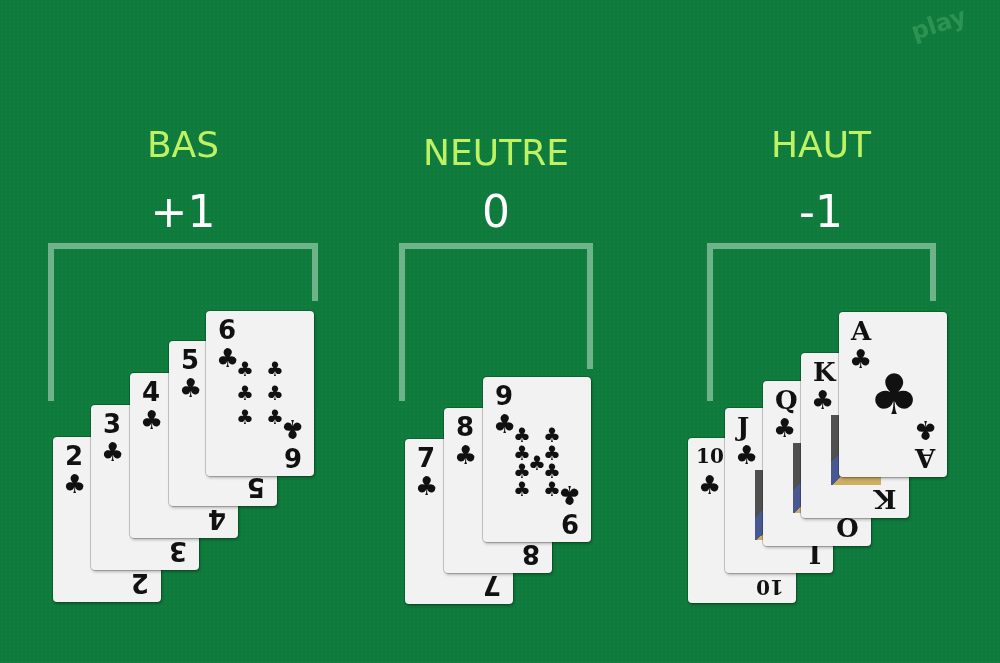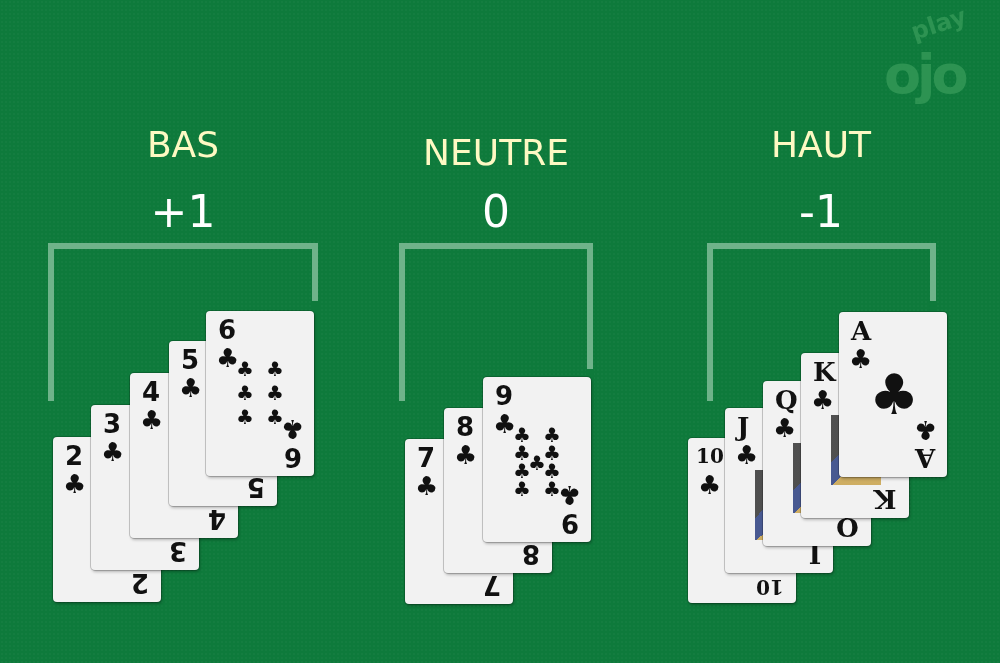--- a/index.html
+++ b/index.html
@@ -6,21 +6,21 @@
   body {
     width:1000px; height:663px; overflow:hidden; position:relative;
     background:#0e7a3b;
     background-image: radial-gradient(rgba(255,255,255,0.025) 1px, transparent 1px);
     background-size: 4px 4px;
     font-family: "DejaVu Sans", sans-serif;
   }
   .logo { position:absolute; left:878px; top:18px; width:110px; height:90px; color:#2a9050; }
   .logo .play { position:absolute; left:38px; top:0; font-size:24px; font-weight:bold; transform:rotate(-18deg); transform-origin:left bottom; color:#2d9352; }
   .logo .ojo { position:absolute; left:6px; top:30px; font-size:54px; font-weight:bold; letter-spacing:-4px; color:#2d9352; line-height:54px; }
-  .col-title { position:absolute; width:300px; text-align:center; color:#fef9c3; font-size:36px; font-family:"DejaVu Sans", sans-serif; }
+  .col-title { position:absolute; width:300px; text-align:center; color:#bef264; font-size:36px; font-family:"DejaVu Sans", sans-serif; }
   .col-value { position:absolute; width:300px; text-align:center; color:#fff; font-size:44px; }
   .bracket { position:absolute; border:6px solid #6fb38a; border-bottom:none; box-sizing:border-box; }
   .bracket .leg-cover { position:absolute; bottom:-6px; width:8px; background:#0e7a3b; }
   .card {
     position:absolute; width:108px; height:165px; background:#f2f2f2;
     border-radius:4px; box-shadow: 0 0 0 1px rgba(0,0,0,0.18), 1px 2px 3px rgba(0,0,0,0.25);
     overflow:hidden; font-family:"DejaVu Serif", serif;
   }
   .card .rank { position:absolute; left:12px; top:4px; font-size:26px; font-weight:bold; color:#111; font-family:"DejaVu Sans", sans-serif; }
   .card .suit { position:absolute; left:10px; top:32px; font-size:26px; color:#111; }
@@ -29,21 +29,20 @@
   .card .pip { position:absolute; font-size:20px; color:#111; }
   .card .big { position:absolute; left:30px; top:50px; font-size:56px; color:#111; }
   .card .face { position:absolute; left:30px; top:62px; width:50px; height:70px; background:linear-gradient(135deg,#333 0 40%,#2a3e80 40% 60%,#c8a24a 60%); opacity:.85; }
   .serif .rank, .serif .rank-b { font-family:"DejaVu Serif", serif; }
 </style>
 </head>
 <body>
 
 <div class="logo">
   <span class="play">play</span>
-  <span class="ojo">ojo</span>
 </div>
 
 <div>
   <div class="col-title" style="left:33px; top:124px;">BAS</div>
   <div class="col-value" style="left:33px; top:186px;">+1</div>
   <div class="bracket" style="left:48px; top:243px; width:270px; height:158px;">
     <div class="leg-cover" style="right:-7px; height:106px;"></div>
   </div>
   <div class="card" style="left:53px; top:437px;">
     <span class="rank">2</span>

